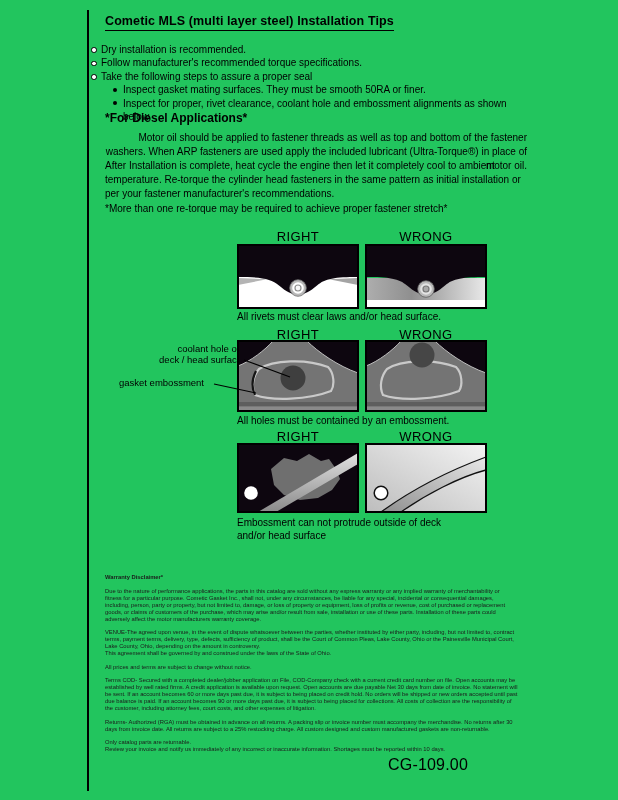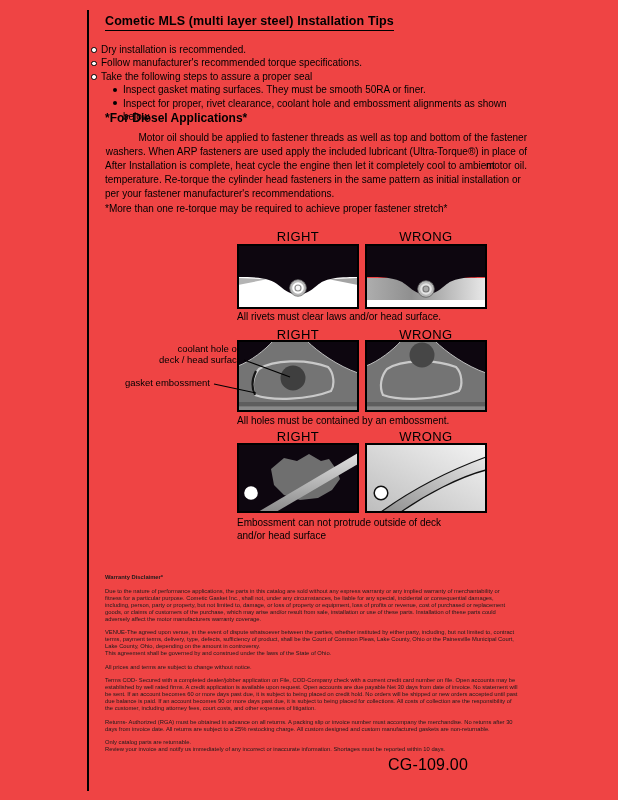--- a/index.html
+++ b/index.html
@@ -1,17 +1,17 @@
 <!DOCTYPE html>
 <html><head>
 <meta charset="utf-8">
 <style>
   html,body{margin:0;padding:0;background:#ffffff;}
   .page{
-    position:relative;width:618px;height:800px;background:#ef4444;
+    position:relative;width:618px;height:800px;background:#22c55e;
     font-family:"Liberation Sans", sans-serif;color:#000;overflow:hidden;
   }
   .abs{position:absolute;}
   .vrule{left:87px;top:10px;width:2px;height:781px;background:#000;}
   .title{
     left:105px;top:14px;font-size:12.5px;font-weight:bold;
     border-bottom:1.7px solid #000;padding-bottom:2px;letter-spacing:.1px;
   }
   .tips{left:91px;top:43px;width:440px;font-size:10px;line-height:13.4px;}
   .tips .li{position:relative;padding-left:10px;}
@@ -103,21 +103,21 @@
     <rect x="1" y="1" width="120" height="63" fill="none" stroke="#000" stroke-width="2"></rect>
   </svg>
 
   <div class="abs cap" style="left:237px;top:310px;">All rivets must clear laws and/or head surface.</div>
 
   <div class="abs dlabel" style="left:237px;top:327px;">RIGHT</div>
   <div class="abs dlabel" style="left:365px;top:327px;">WRONG</div>
 
   <div class="abs ann" style="left:95px;top:343px;width:147px;">coolant hole on
 deck / head surface</div>
-  <div class="abs ann" style="left:93px;top:377px;width:117px;">gasket embossment</div>
+  <div class="abs ann" style="left:87px;top:377px;width:117px;">gasket embossment</div>
 
   <svg class="abs" style="left:237px;top:340px;" width="122" height="72" viewBox="0 0 122 72">
     <rect x="1" y="1" width="120" height="70" fill="#747474"></rect>
     <rect x="1" y="62" width="120" height="4.5" fill="#5e5e5e"></rect>
     <rect x="1" y="66.5" width="120" height="4.5" fill="#8a8a8a"></rect>
     <path d="M1 1 H36 C28 10 14 21 1 26 Z" fill="#0d060f"></path>
     <path d="M36 1 C28 10 14 21 1 26" fill="none" stroke="#bdbdbd" stroke-width="1"></path>
     <path d="M121 1 H70 C81 12 101 26 121 33 Z" fill="#0d060f"></path>
     <path d="M70 1 C81 12 101 26 121 33" fill="none" stroke="#bdbdbd" stroke-width="1"></path>
     <path d="M18 55 C14 47 16 36 22 29 C36 20 69 18.5 91 27 C97 33 98 45 94 51 C71 60 35 61 18 55 Z" fill="none" stroke="#c9c9c9" stroke-width="2.2"></path>

